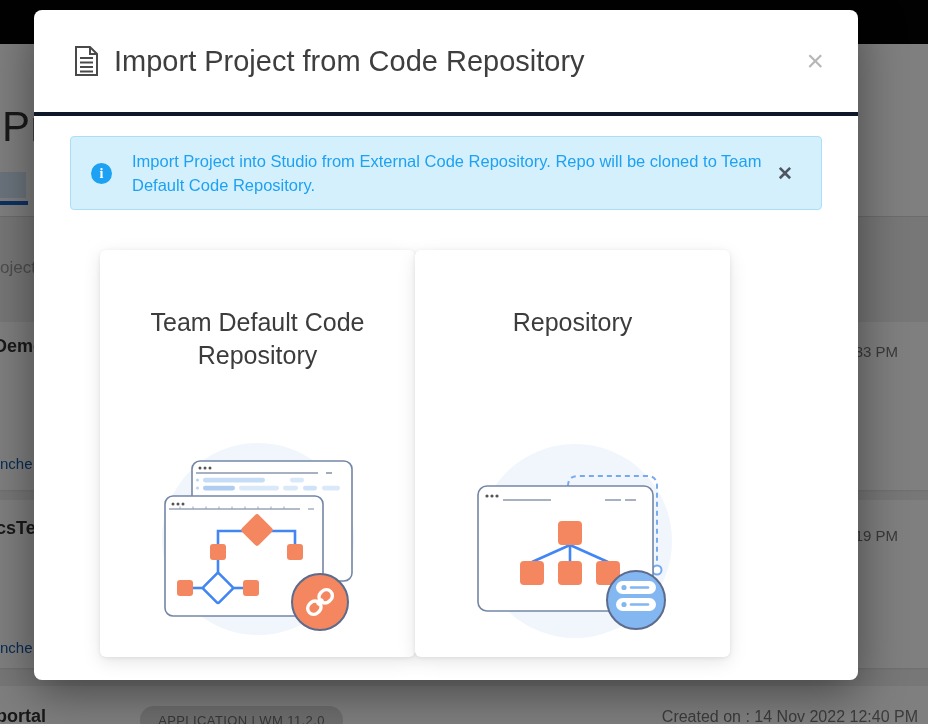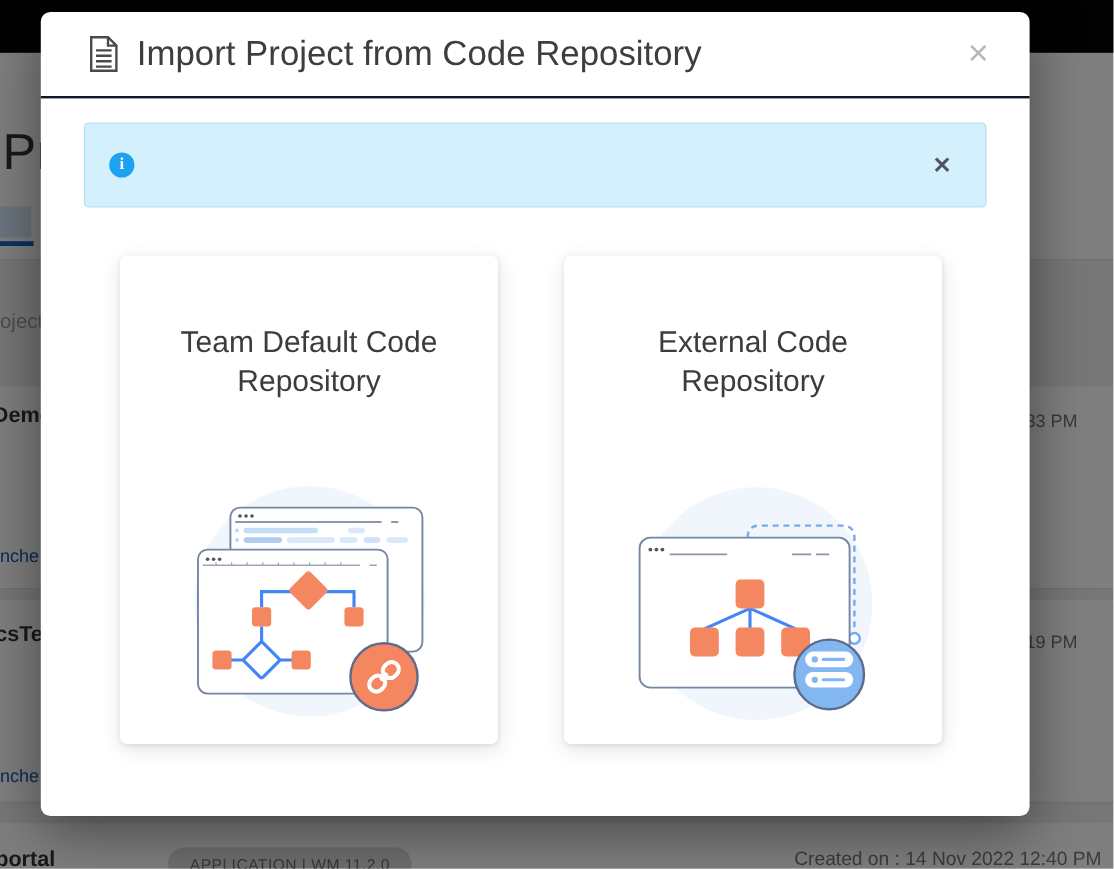--- a/index.html
+++ b/index.html
@@ -24,37 +24,37 @@
   .bg-link { position:absolute; font-size:15px; font-weight:normal; color:#1558a7; }
   .bg-pill { position:absolute; left:140px; top:706px; width:203px; height:28px; background:#dcdcdc;
              border-radius:14px; text-align:center; font-size:13px; color:#6f6f6f; line-height:30px;
              letter-spacing:.4px; }
   .bg-created { position:absolute; right:10px; top:708px; font-size:16px; color:#787878; }
   .bg-overlay { position:absolute; inset:0; background:rgba(0,0,0,0.5); }
 
   
   .modal { position:absolute; left:34px; top:10px; width:824px; height:670px; background:#fff;
            border-radius:8px; box-shadow:0 12px 48px rgba(0,0,0,.45); }
-  .modal-header { display:flex; align-items:center; height:72px; padding:0 34px 0 40px;
-                  border-bottom:2px solid #0f172a; }
+  .modal-header { display:flex; align-items:center; height:106px; padding:0 34px 0 40px;
+                  border-bottom:4px solid #0f172a; }
   .modal-title { font-size:29px; color:#3e3e3e; margin-left:15px; }
   .modal-close { margin-left:auto; color:#b7b7b7; font-size:30px; line-height:1; cursor:pointer;
                  font-weight:400; user-select:none; }
   .modal-body { padding:20px 36px 0; }
 
   .alert { display:flex; align-items:center; background:#d5f0fd; border:1px solid #abdff7;
            border-radius:4px; padding:12px 20px; min-height:71px; }
   .alert-info-icon { flex:0 0 auto; width:21px; height:21px; border-radius:50%; background:#1da1f2;
            color:#fff; font-size:14px; font-weight:bold; text-align:center; line-height:21px;
            font-family:"Liberation Serif", serif; margin-right:20px; }
   .alert-text { color:#1da1f2; font-size:16.5px; line-height:24px; max-width:662px; }
   .alert-close { margin-left:auto; color:#4f5560; font-size:19px; font-weight:bold; cursor:pointer;
                  user-select:none; padding-right:8px; }
 
-  .cards { display:flex; gap:55px; margin-top:40px; padding-left:30px; }
+  .cards { display:flex; margin-top:40px; padding-left:30px; }
   .card { width:315px; height:407px; background:#fff; border-radius:6px; cursor:pointer;
           box-shadow:0 1px 4px rgba(0,0,0,.08), 0 5px 18px rgba(0,0,0,.10);
           display:flex; flex-direction:column; align-items:center; }
   .card-title { margin-top:56px; font-size:25px; line-height:33px; color:#3c3c3c; text-align:center; }
   .card-illo { margin-top:auto; margin-bottom:9px; }
 </style>
 </head>
 <body>
 
 <div class="stage">
@@ -100,20 +100,21 @@
         </svg>
       </span>
       <span class="modal-title">Import Project from Code Repository</span>
       <span class="modal-close">×</span>
     </div>
 
     <div class="modal-body">
 
       <div class="alert">
         <span class="alert-info-icon">i</span>
+        <span class="alert-text">Import Project into Studio from External Code Repository. Repo will be cloned to Team Default Code Repository.</span>
         <span class="alert-close">✕</span>
       </div>
 
       <div class="cards">
 
         <div class="card">
           <div class="card-title">
             <div>Team Default Code</div>
             <div>Repository</div>
           </div>
@@ -173,21 +174,20 @@
                 <rect x="-15" y="-6" width="14" height="12" rx="6"></rect>
                 <rect x="1" y="-6" width="14" height="12" rx="6"></rect>
                 <line x1="-4" y1="0" x2="4" y2="0"></line>
               </g>
             </svg>
           </div>
         </div>
 
         <div class="card">
           <div class="card-title">
-            <div>External Code</div>
             <div>Repository</div>
           </div>
           <div class="card-illo" style="transform:translateX(8px);">
             <svg width="212" height="212" viewBox="0 0 212 212">
               <circle cx="100" cy="109" r="97" fill="#f0f6fc"></circle>
 
               <path d="M93 72 V54 Q93 44 103 44 H172 Q182 44 182 54 V132" fill="none" stroke="#77a9f0" stroke-width="2" stroke-dasharray="5 4"></path>
               <circle cx="93" cy="77" r="4" fill="#fff" stroke="#77a9f0" stroke-width="2"></circle>
               <circle cx="182" cy="138" r="4.5" fill="#fff" stroke="#77a9f0" stroke-width="2"></circle>
 

